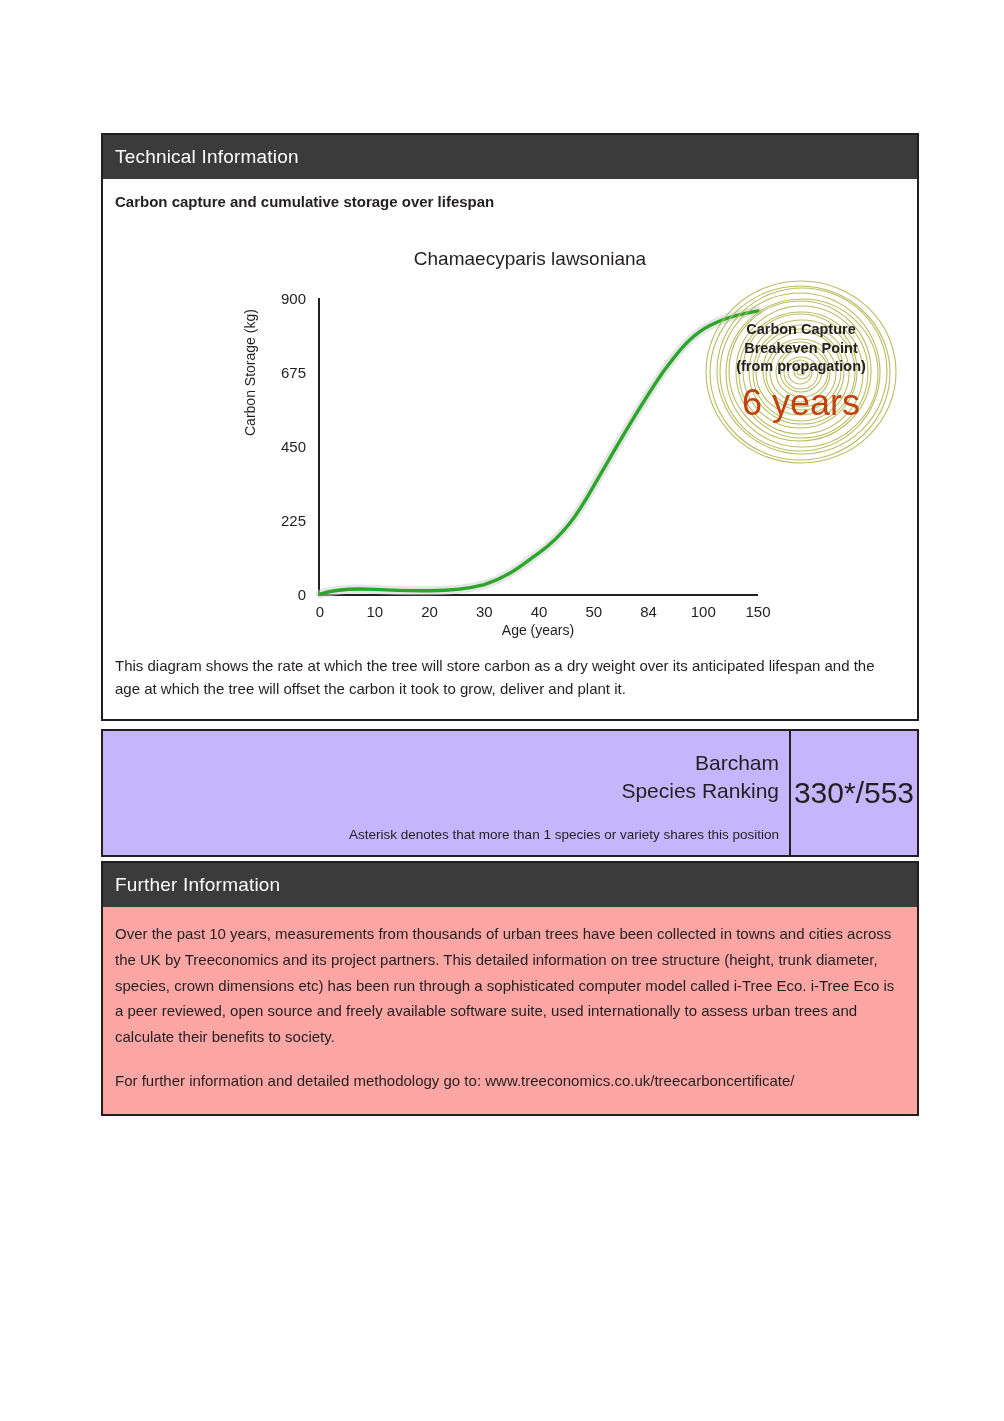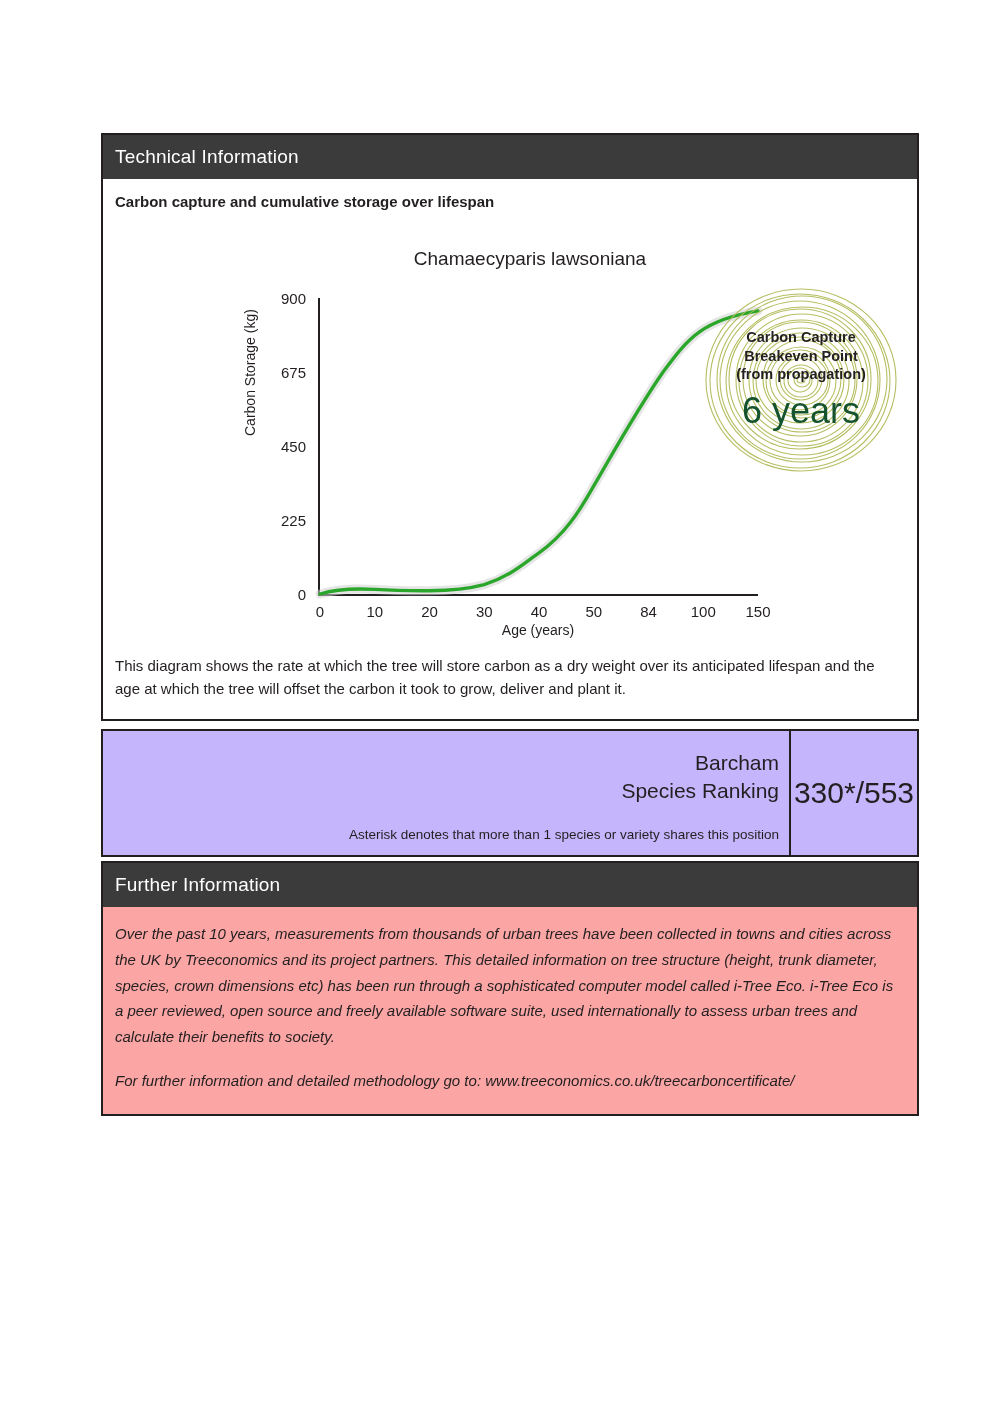--- a/index.html
+++ b/index.html
@@ -109,21 +109,21 @@
     position: absolute;
     left: 0; top: 0;
     width: 100%; height: 100%;
     overflow: visible;
   }
 
   
   .roundel {
     position: absolute;
     right: 18px;
-    top: 72px;
+    top: 64px;
     width: 196px;
     height: 196px;
   }
   .roundel svg {
     position: absolute;
     left: 0; top: 0;
   }
   .roundel-text {
     position: absolute;
     left: 0; top: 0;
@@ -136,21 +136,21 @@
   }
   .roundel-cap {
     font-size: 14.5px;
     font-weight: bold;
     line-height: 1.28;
     color: #231f20;
   }
   .roundel-years {
     font-size: 36px;
     margin-top: 6px;
-    color: #14532d;
+    color: #c2410c;
   }
 
   
   .tech-caption {
     padding: 4px 36px 18px 12px;
     font-size: 15px;
     line-height: 1.55;
   }
 
   
@@ -199,21 +199,20 @@
     top: 861px;
     width: 818px;
     border: 2px solid #231f20;
     box-sizing: border-box;
     background: #fca5a5;
   }
   .further-body {
     padding: 14px 16px 20px 12px;
     font-size: 15px;
     line-height: 1.72;
-    font-style: italic;
   }
   .further-body p {
     margin: 0 0 18px 0;
   }
   .further-body p:last-child {
     margin-bottom: 0;
   }
 </style>
 </head>
 <body>

